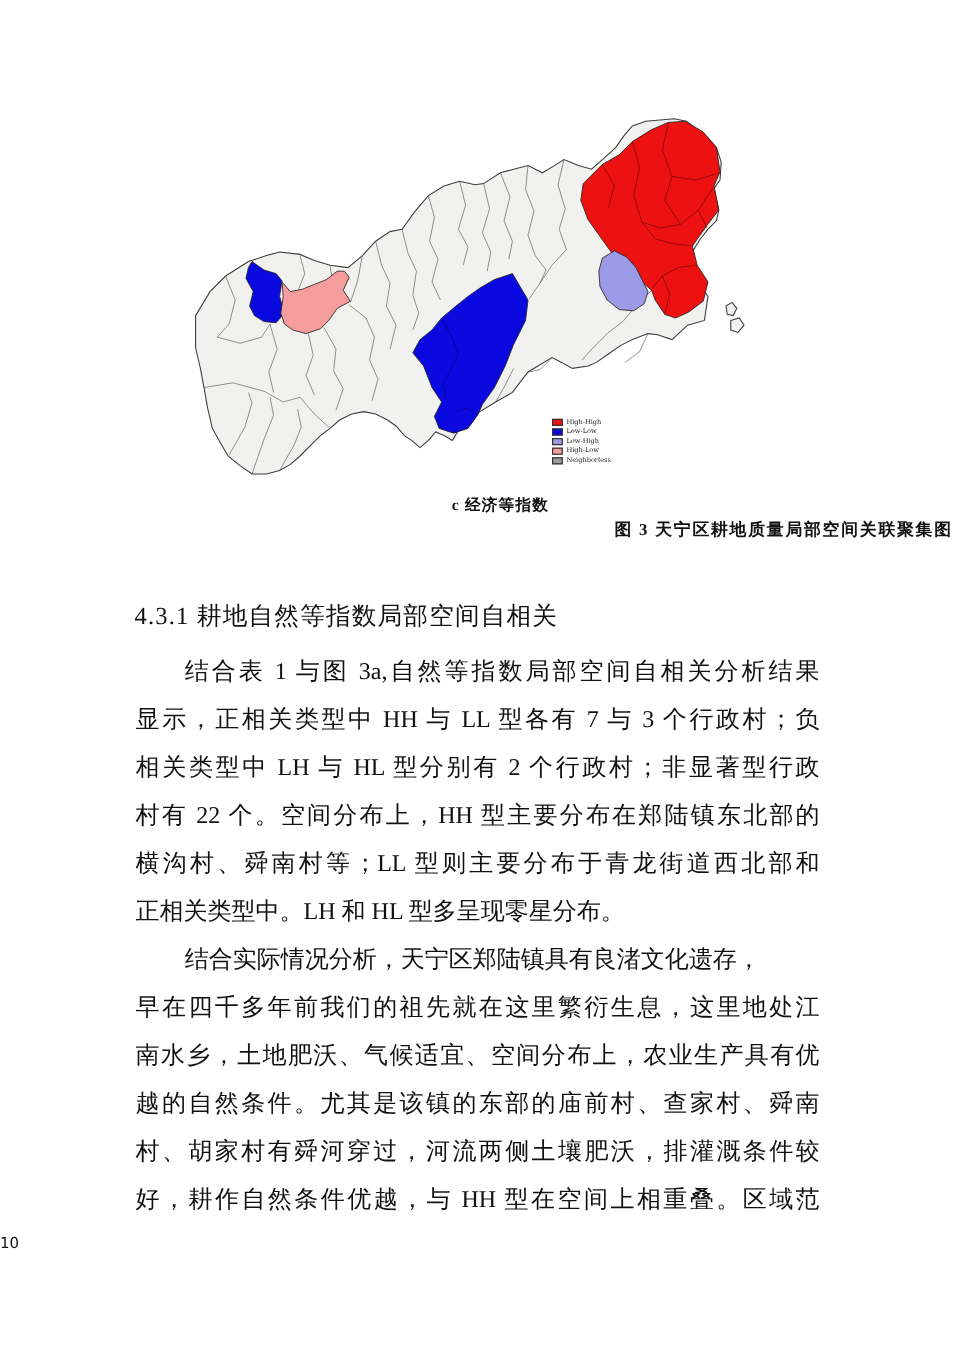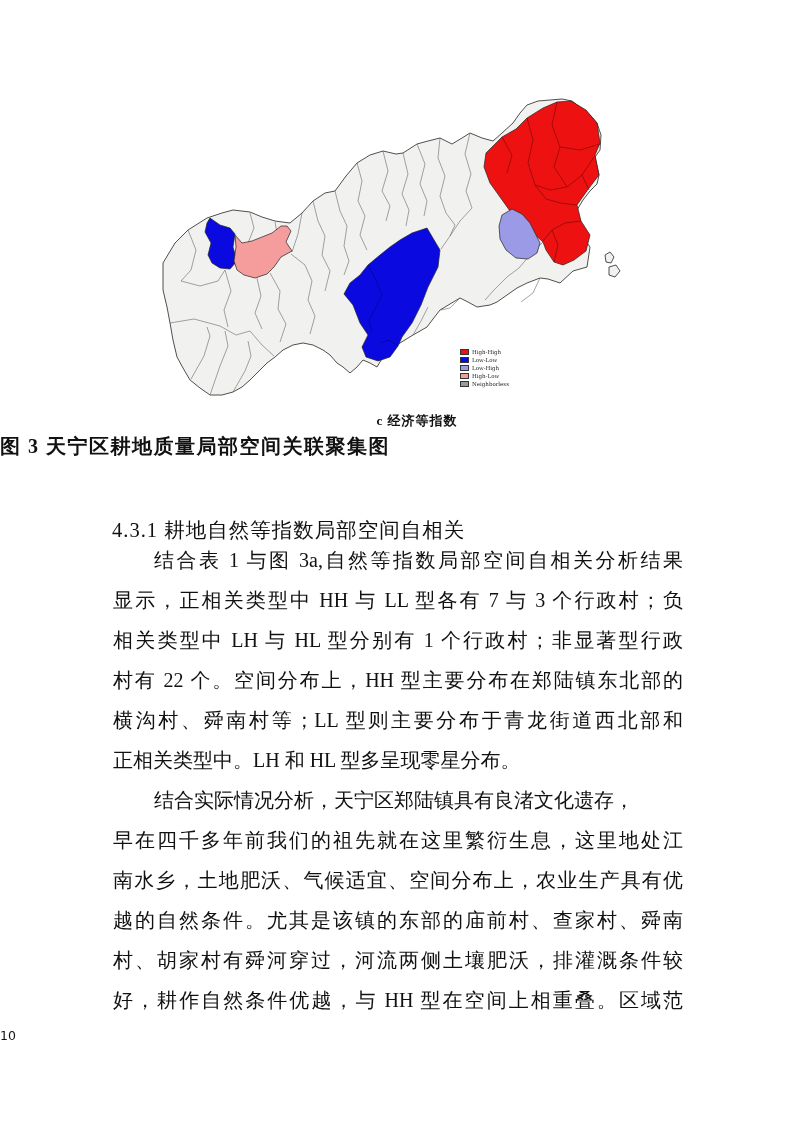--- a/index.html
+++ b/index.html
@@ -17,24 +17,24 @@
   .redline { fill:none; stroke:rgba(40,0,0,0.75); stroke-width:0.5; }
   .blueline { fill:none; stroke:rgba(0,0,60,0.75); stroke-width:0.5; }
   
   #legend { position:absolute; left:310px; top:254px; }
   .legend-row { display:flex; align-items:center; margin-bottom:2px; height:6px; }
   .legend-swatch { width:9px; height:5.5px; border:0.5px solid #333; margin-right:3px; flex:none; }
   .legend-label { font-size:5.5px; line-height:6px; color:#222; font-family:"DejaVu Serif",serif; white-space:nowrap; }
   
   #subcaption { position:absolute; left:0; top:412px; width:100%; text-align:center;
     font-size:13px; font-weight:bold; letter-spacing:1px;padding-left:40px; }
-  #caption { position:absolute; left:0; top:433px; width:100%; text-align:left;
-    font-size:20px; font-weight:bold; letter-spacing:1.5px; }
+  #caption { position:absolute; left:0; top:433px; width:100%; text-align:right;
+    font-size:14px; font-weight:bold; letter-spacing:1.5px; }
   
-  #heading { position:absolute; left:112px; top:499px; font-size:20.5px; letter-spacing:1px;margin-top:17px; }
+  #heading { position:absolute; left:112px; top:499px; font-size:20.5px; letter-spacing:1px; }
   #body-text { position:absolute; left:113px; top:540px; width:570px; }
   .line { height:40px; line-height:40px; font-size:20px;
     text-align:justify; text-align-last:justify; overflow:hidden; }
   .line.indent { text-indent:41px; }
   .line.end { text-align-last:left; }
   
   #page-number { position:absolute; left:0; top:1028px; width:100%; text-align:left;
     font-size:12.5px; font-family:"DejaVu Sans","Liberation Sans",sans-serif; }
 </style>
 </head>
@@ -134,21 +134,21 @@
 
   <div id="subcaption">c 经济等指数</div>
   <div id="caption">图 3 天宁区耕地质量局部空间关联聚集图</div>
 
   <div id="heading">4.3.1 耕地自然等指数局部空间自相关</div>
 
   <div id="body-text">
     <div>
       <div class="line indent">结合表 1 与图 3a,自然等指数局部空间自相关分析结果</div>
       <div class="line">显示，正相关类型中 HH 与 LL 型各有 7 与 3 个行政村；负</div>
-      <div class="line">相关类型中 LH 与 HL 型分别有 1 个行政村；非显著型行政</div>
+      <div class="line">相关类型中 LH 与 HL 型分别有 2 个行政村；非显著型行政</div>
       <div class="line">村有 22 个。空间分布上，HH 型主要分布在郑陆镇东北部的</div>
       <div class="line">横沟村、舜南村等；LL 型则主要分布于青龙街道西北部和</div>
       <div class="line end">正相关类型中。LH 和 HL 型多呈现零星分布。</div>
     </div>
     <div>
       <div class="line indent end">结合实际情况分析，天宁区郑陆镇具有良渚文化遗存，</div>
       <div class="line">早在四千多年前我们的祖先就在这里繁衍生息，这里地处江</div>
       <div class="line">南水乡，土地肥沃、气候适宜、空间分布上，农业生产具有优</div>
       <div class="line">越的自然条件。尤其是该镇的东部的庙前村、查家村、舜南</div>
       <div class="line">村、胡家村有舜河穿过，河流两侧土壤肥沃，排灌溉条件较</div>

